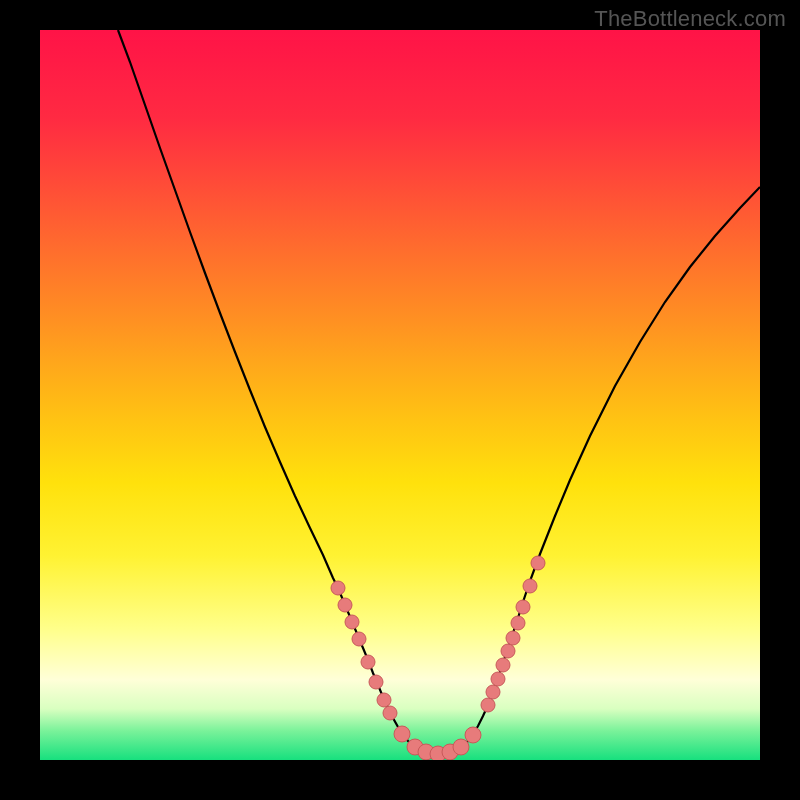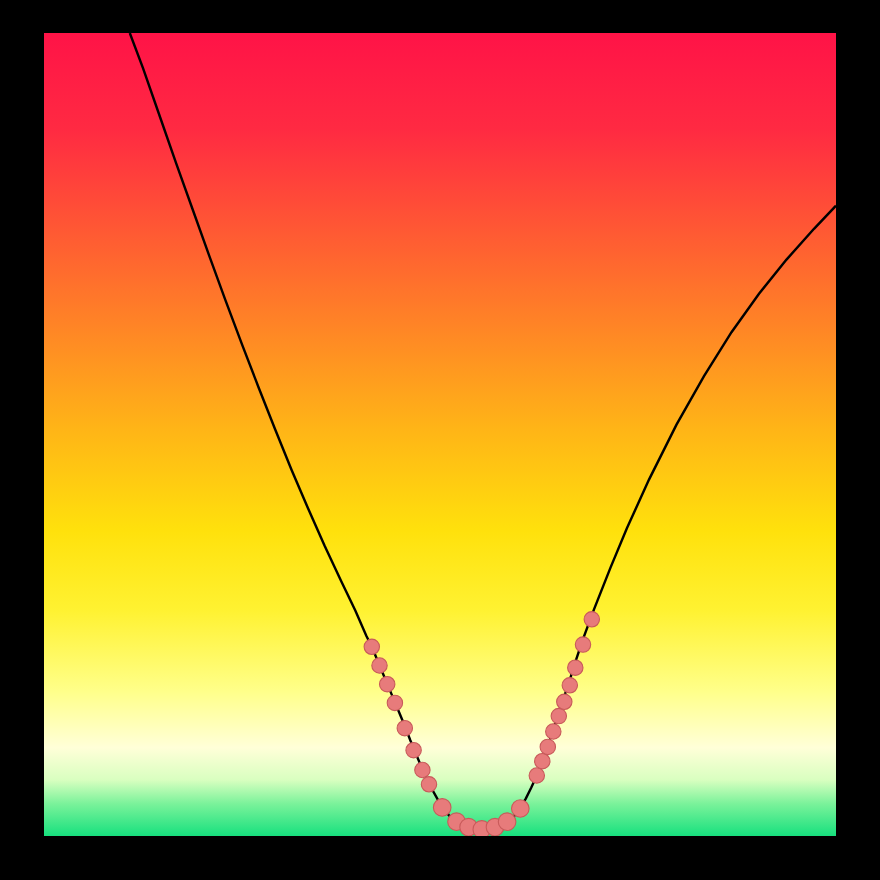--- a/index.html
+++ b/index.html
@@ -34,20 +34,21 @@
     font-weight: 400;
     letter-spacing: 0.2px;
     user-select: none;
   }
   svg { display: block; }
 </style>
 </head>
 <body>
 
 <div class="frame">
+  <div class="watermark">TheBottleneck.com</div>
 
   <div class="plot">
     <svg id="chart-svg" width="720" height="730" viewBox="0 0 720 730">
       <defs>
         <linearGradient id="bg-grad" x1="0" y1="0" x2="0" y2="1">
             <stop offset="0.0%" stop-color="#ff1347"></stop>
             <stop offset="12.0%" stop-color="#ff2a42"></stop>
             <stop offset="25.0%" stop-color="#ff5a33"></stop>
             <stop offset="38.0%" stop-color="#ff8a24"></stop>
             <stop offset="50.0%" stop-color="#ffb716"></stop>

